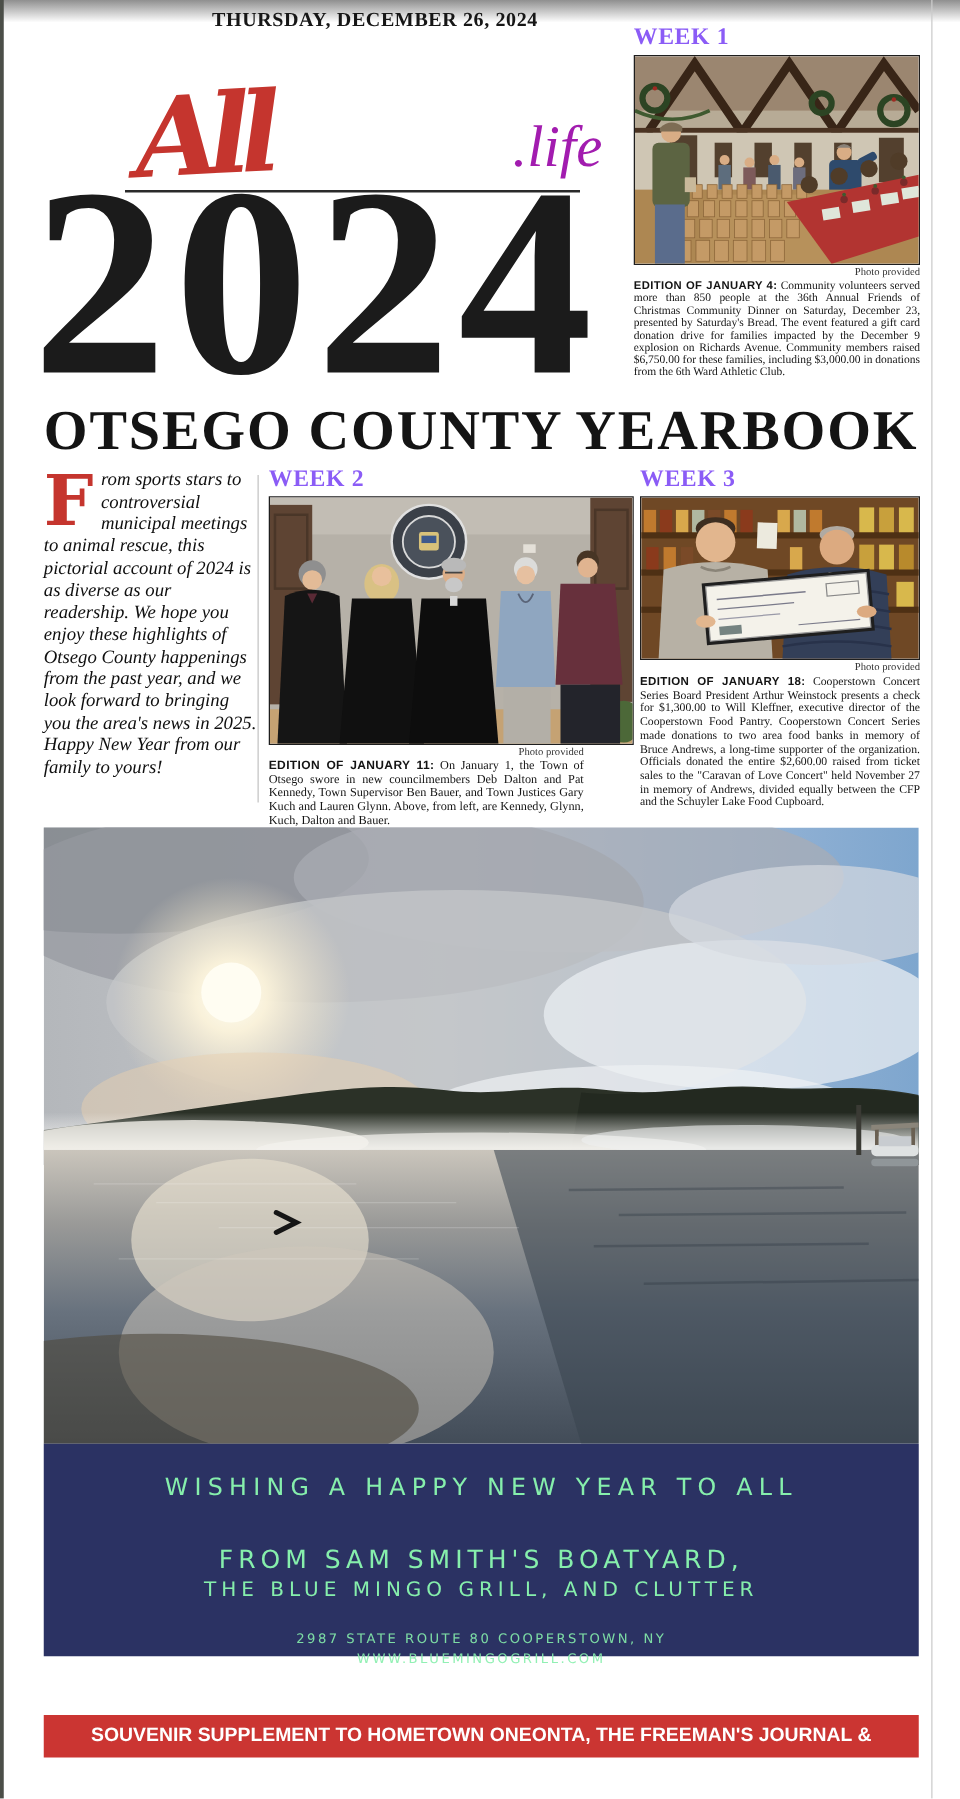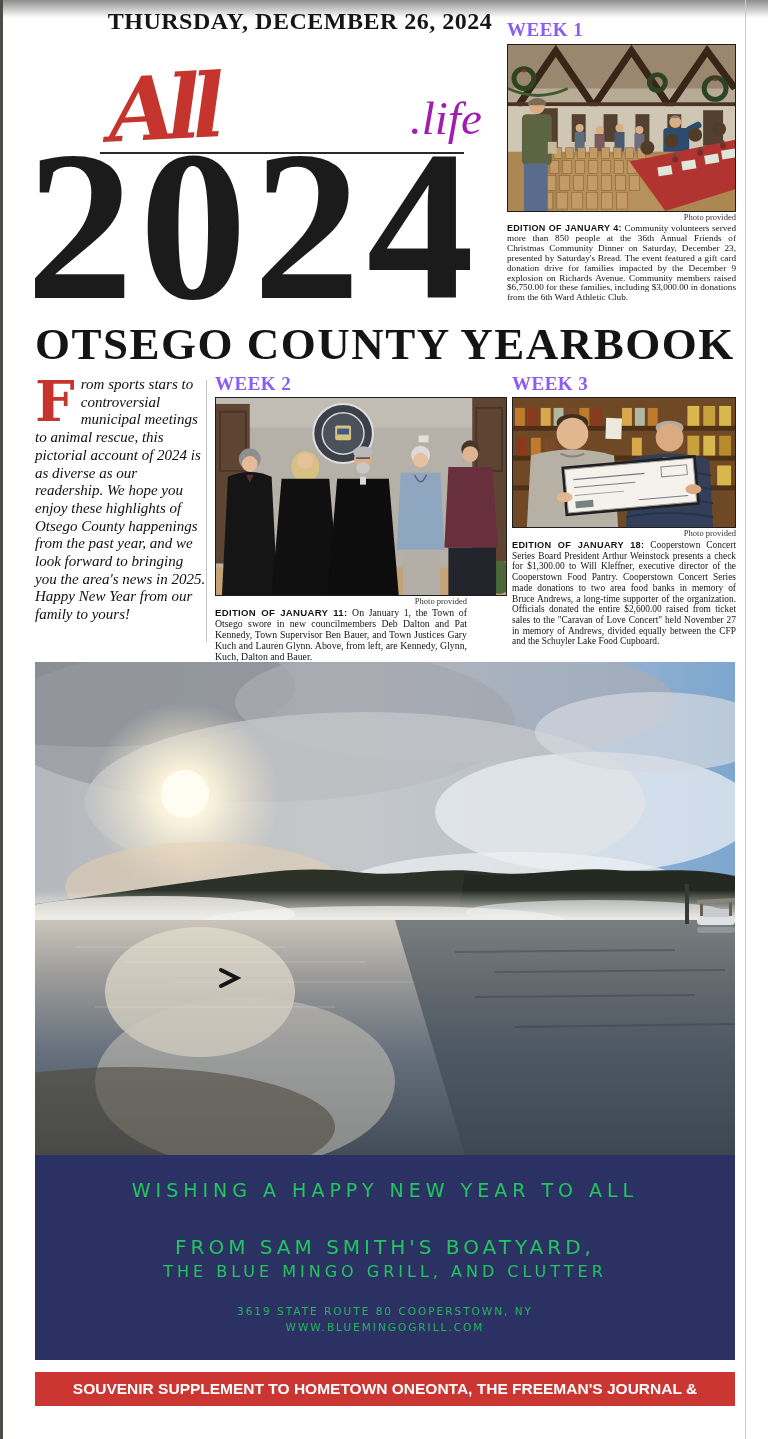--- a/index.html
+++ b/index.html
@@ -8,21 +8,21 @@
     position:relative; width:768px; height:1439px; background:#ffffff;
     overflow:hidden; font-family:"Liberation Serif", serif; color:#111;
   }
   
   .scan-top { position:absolute; left:0; top:0; width:768px; height:18px;
     background:linear-gradient(#8f8f8f,#ffffff); }
   .scan-left { position:absolute; left:0; top:0; width:3px; height:1439px; background:#4b4e48; }
   .scan-right { position:absolute; left:745px; top:0; width:1px; height:1439px; background:#cccccc; }
 
   .date-line { position:absolute; left:70px; top:8px; width:460px; text-align:center;
-    font-family:"Liberation Serif", serif; font-weight:700; font-size:24px; letter-spacing:.5px; color:#161616; }
+    font-family:"Liberation Serif", serif; font-weight:700; font-size:16px; letter-spacing:.5px; color:#161616; }
 
   .masthead { position:absolute; left:108px; top:50px; width:370px; height:104px; }
   .m-all { position:absolute; left:0; bottom:2px; font-family:"DejaVu Serif", serif;
     font-style:italic; font-weight:700; font-size:88px; line-height:1; letter-spacing:-9px;
     color:#c5352e; transform:rotate(-3deg); }
   .m-otsego { position:absolute; left:116px; bottom:12px; font-family:"Liberation Serif", serif;
     font-size:49px; line-height:1; letter-spacing:.5px; color:#1c1c1c; }
   .m-life { position:absolute; left:302px; bottom:12px; font-family:"Liberation Serif", serif;
     font-style:italic; font-size:47px; line-height:1; color:#a21caf; }
   .m-rule { position:absolute; left:100px; top:152px; width:364px; height:2px; background:#2a2a2a; }
@@ -58,22 +58,22 @@
   .week2 .caption { margin-top:2px; font-size:9.8px; line-height:10.9px; }
   .week2 .lead { font-size:9.6px; }
 
   .week3 { position:absolute; left:512px; top:374px; width:224px; }
   .week3 .photo-frame { margin-top:4px; width:224px; height:131px; }
   .week3 .caption { margin-top:2px; font-size:9.4px; line-height:10.7px; }
   .week3 .lead { font-size:9.2px; }
 
   .ad { position:absolute; left:35px; top:662px; width:700px; height:698px; }
   .ad-photo { position:absolute; left:0; top:0; width:700px; height:493px; display:block; }
-  .ad-panel { position:absolute; left:0; top:493px; width:700px; height:205px; background:#2b3263;
-    text-align:center; color:#22c55e; font-family:"DejaVu Sans", sans-serif; }
+  .ad-panel { position:absolute; left:0; top:493px; width:700px; height:170px; background:#2b3263;
+    text-align:center; color:#86efac; font-family:"DejaVu Sans", sans-serif; }
   .ad-line1 { position:absolute; left:0; top:24px;  width:700px; font-size:19px; letter-spacing:5px; }
   .ad-line2 { position:absolute; left:0; top:80px;  width:700px; font-size:20px; letter-spacing:4px; }
   .ad-line3 { position:absolute; left:0; top:107px; width:700px; font-size:16px; letter-spacing:4px; }
   .ad-addr  { position:absolute; left:0; top:150px; width:700px; font-size:10.5px; letter-spacing:2px; opacity:.9; }
   .ad-web   { position:absolute; left:0; top:166px; width:700px; font-size:10.5px; letter-spacing:2px; opacity:.9; }
 
   .footer-banner { position:absolute; left:35px; top:1372px; width:700px; height:34px;
     background:#cb3532; color:#ffffff; font-family:"Liberation Sans", sans-serif; font-weight:700;
     font-size:15.5px; line-height:34px; text-align:center; letter-spacing:0; }
 </style>
@@ -387,21 +387,21 @@
         <path d="M662,238 L700,236 L700,240 L662,242 Z" fill="#8a857a"></path>
         <rect x="662" y="254" width="38" height="9" rx="4" fill="#dfe2e2"></rect>
         <rect x="668" y="247" width="26" height="8" fill="#c8ccd0"></rect>
         <rect x="662" y="265" width="38" height="6" rx="3" fill="#aab2b6" opacity="0.5"></rect>
       </g>
     </svg>
     <div class="ad-panel">
       <div class="ad-line1">WISHING A HAPPY NEW YEAR TO ALL</div>
       <div class="ad-line2">FROM SAM SMITH'S BOATYARD,</div>
       <div class="ad-line3">THE BLUE MINGO GRILL, AND CLUTTER</div>
-      <div class="ad-addr">3619 STATE ROUTE 80 COOPERSTOWN, NY</div>
+      <div class="ad-addr">2987 STATE ROUTE 80 COOPERSTOWN, NY</div>
       <div class="ad-web">WWW.BLUEMINGOGRILL.COM</div>
     </div>
   </div>
 
   <div class="footer-banner">SOUVENIR SUPPLEMENT TO HOMETOWN ONEONTA, THE FREEMAN'S JOURNAL &amp; WWW.ALLOTSEGO.COM</div>
 
   <div class="scan-left"></div>
   <div class="scan-right"></div>
 </div>
 

